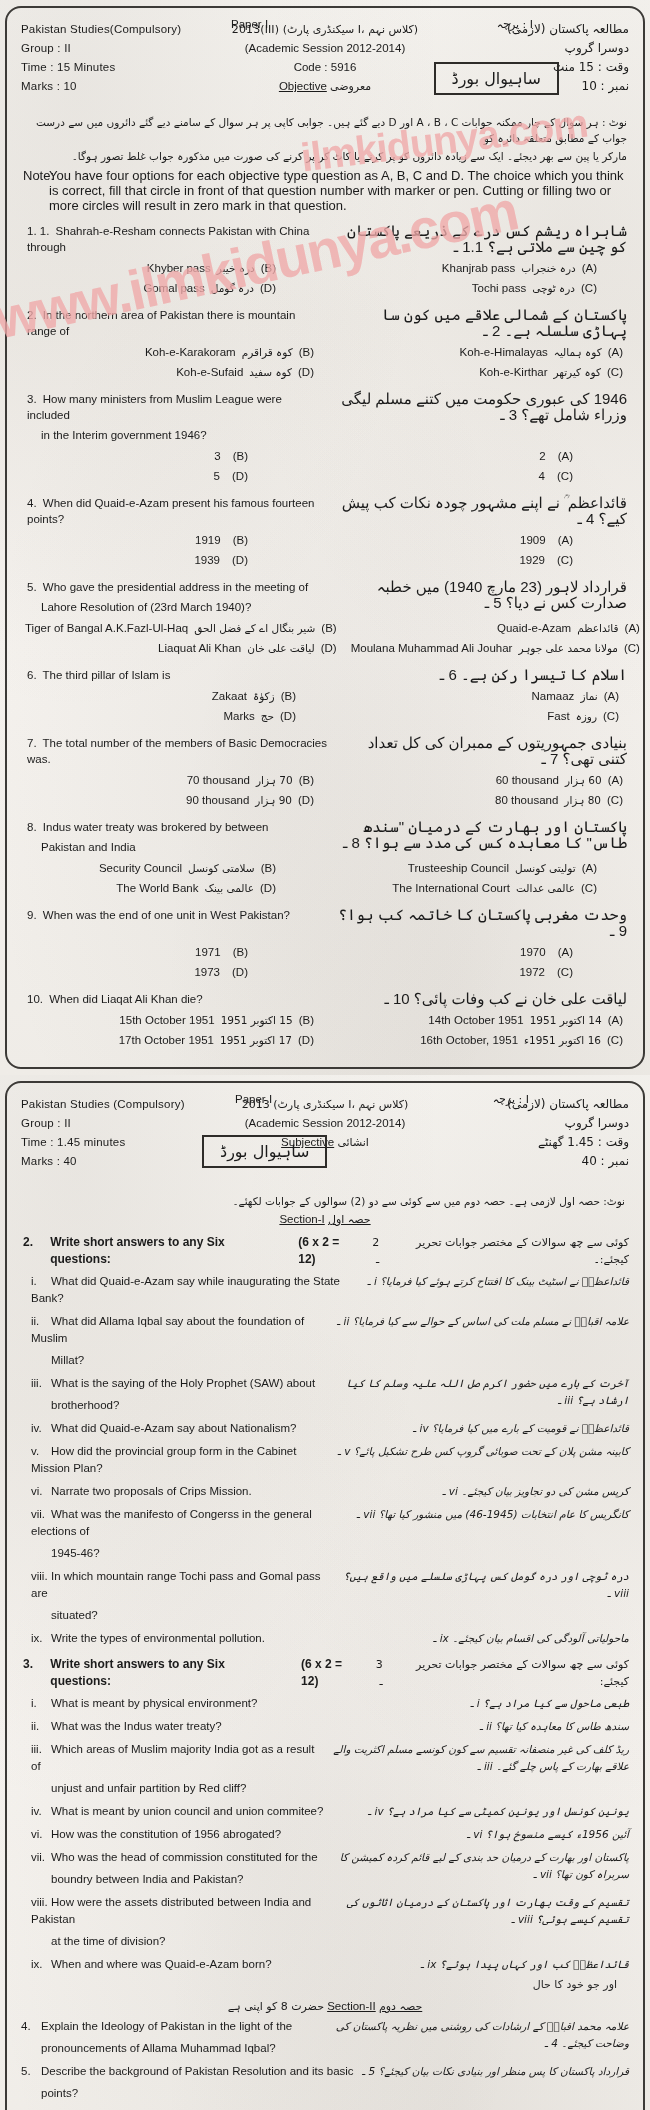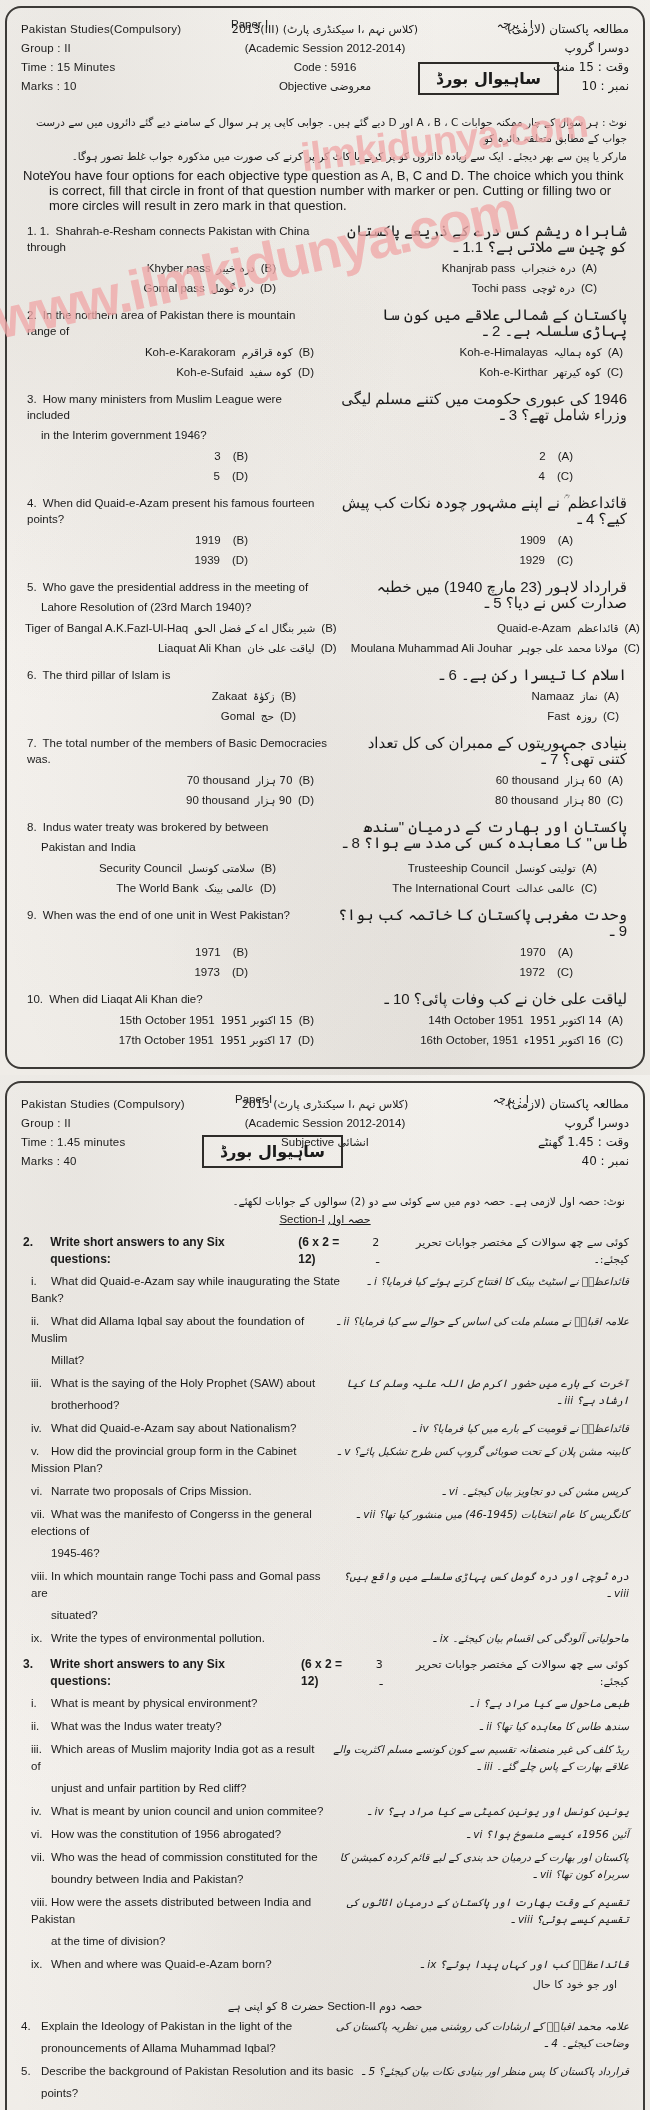--- a/index.html
+++ b/index.html
@@ -67,29 +67,29 @@
     column-gap: 4px;
     padding: 2px 4px 0 4px;
   }
   .hdr-left  { font-size: 11.5px; line-height: 19px; letter-spacing: .2px; }
   .hdr-mid   { text-align: center; font-size: 11.5px; line-height: 19px; }
   .hdr-right { text-align: right; font-size: 12px; line-height: 19px; direction: rtl; }
   .hdr-left div, .hdr-mid div, .hdr-right div { white-space: nowrap; }
   .hdr-mid .paper-line { letter-spacing: .1px; }
   .urdu { font-family: "DejaVu Sans", sans-serif; }
   .u-sm { font-size: 11px; }
-  .und { }
+  .und { text-decoration: underline; }
 
   .board-box {
     position: absolute;
     border: 2px solid #2e2c29;
     padding: 5px 16px;
     font-family: "DejaVu Sans", sans-serif;
     font-size: 16px;
-    font-weight: bold;
+    font-weight: normal;
     background: transparent;
     white-space: nowrap;
     z-index: 3;
   }
   .board-obj { top: 44px; right: 74px; }
   .board-sub { top: 42px; left: 185px; }
 
   
   .note-urdu {
     text-align: right;
@@ -419,21 +419,21 @@
               <span class="en">Zakaat</span>
             </div>
             <div class="opt col-a">
               <span class="lbl">(A)</span>
               <span class="ur">نماز</span>
               <span class="en">Namaaz</span>
             </div>
             <div class="opt col-b">
               <span class="lbl">(D)</span>
               <span class="ur">حج</span>
-              <span class="en">Gomal</span>
+              <span class="en">Marks</span>
             </div>
             <div class="opt col-a">
               <span class="lbl">(C)</span>
               <span class="ur">روزہ</span>
               <span class="en">Fast</span>
             </div>
           </div>
         </div>
         <div class="mcq-item">
           <div class="qrow">

